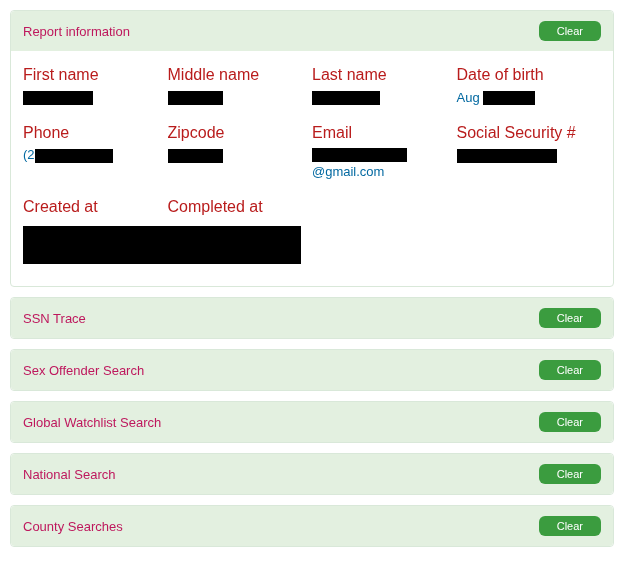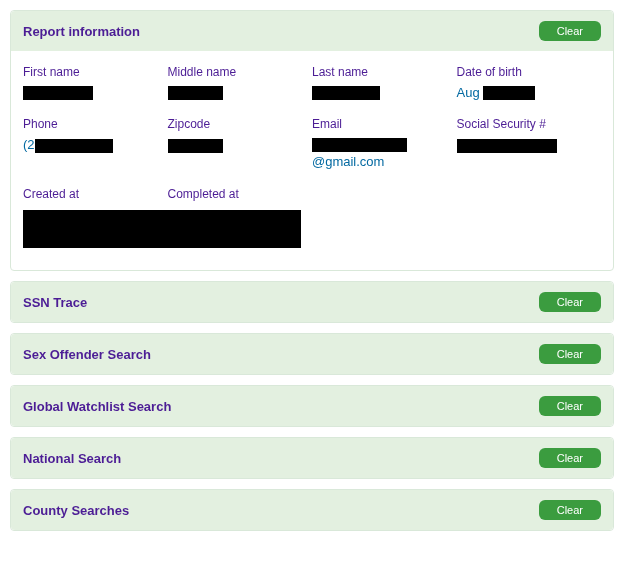--- a/index.html
+++ b/index.html
@@ -22,22 +22,22 @@
     padding: 10px 12px;
     display: flex;
     justify-content: space-between;
     align-items: center;
     border-radius: 4px 4px 0 0;
   }
   .panel-header.collapsed {
     border-radius: 4px;
   }
   .panel-title {
-    color: #4c1d95;
-    font-weight: 700;
+    color: #be185d;
+    font-weight: 400;
     font-size: 13px;
   }
   .clear-btn {
     background: #3b9c3f;
     color: #fff;
     border: none;
     border-radius: 6px;
     padding: 2px 18px;
     font-size: 11px;
     cursor: pointer;
@@ -50,22 +50,22 @@
     display: flex;
     margin-bottom: 16px;
   }
   .row:last-child { margin-bottom: 0; }
   .field {
     flex: 1;
     padding-right: 10px;
     min-width: 0;
   }
   .field-label {
-    color: #4c1d95;
-    font-size: 12px;
+    color: #b91c1c;
+    font-size: 16px;
     margin-bottom: 4px;
     line-height: 1.3;
   }
   .field-value {
     color: #0369a1;
     font-size: 13px;
     word-wrap: break-word;
     line-height: 1.3;
   }
   .redact {

